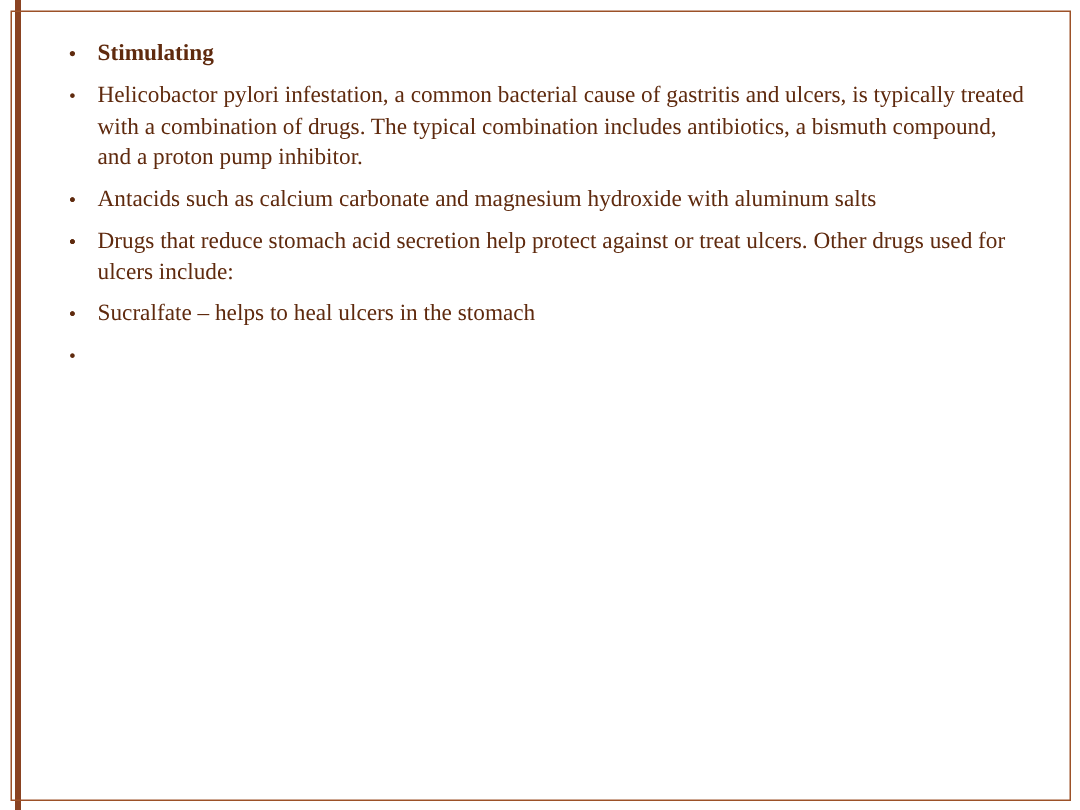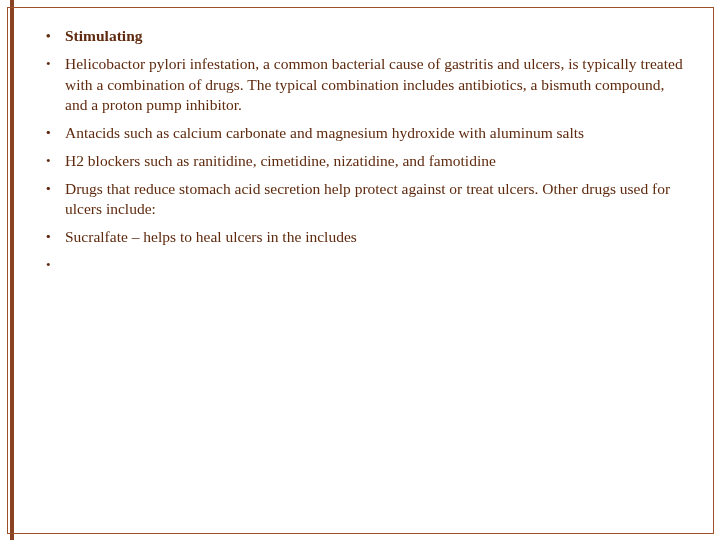--- a/index.html
+++ b/index.html
@@ -71,21 +71,21 @@
 <div class="slide">
   <div class="frame-left-bar"></div>
   <div class="frame-outer"></div>
 
   <div class="content">
     <ul class="bullet-list">
         <li class="bold"><span class="bullet-dot">•</span><span>Stimulating</span></li>
         <li><span class="bullet-dot">•</span><span>Helicobactor pylori infestation, a common bacterial cause of gastritis and ulcers, is typically treated with a combination of drugs. The typical combination includes antibiotics, a bismuth compound, and a proton pump inhibitor.</span></li>
         <li><span class="bullet-dot">•</span></li>
         <li><span class="bullet-dot">•</span><span>Antacids such as calcium carbonate and magnesium hydroxide with aluminum salts</span></li>
-        <li><span class="bullet-dot">•</span><span>H2 blockers such as ranitidine, cimetidine, nizatidine, and famotidine</span></li>
+        <li><span class="bullet-dot">•</span></li>
         <li><span class="bullet-dot">•</span></li>
         <li><span class="bullet-dot">•</span><span>Drugs that reduce stomach acid secretion help protect against or treat ulcers. Other drugs used for ulcers include:</span></li>
         <li><span class="bullet-dot">•</span></li>
-        <li><span class="bullet-dot">•</span><span>Sucralfate – helps to heal ulcers in the includes</span></li>
+        <li><span class="bullet-dot">•</span><span>Sucralfate – helps to heal ulcers in the stomach</span></li>
         <li><span class="bullet-dot">•</span></li>
       </ul>
   </div>
 </div>
 
 </body></html>

